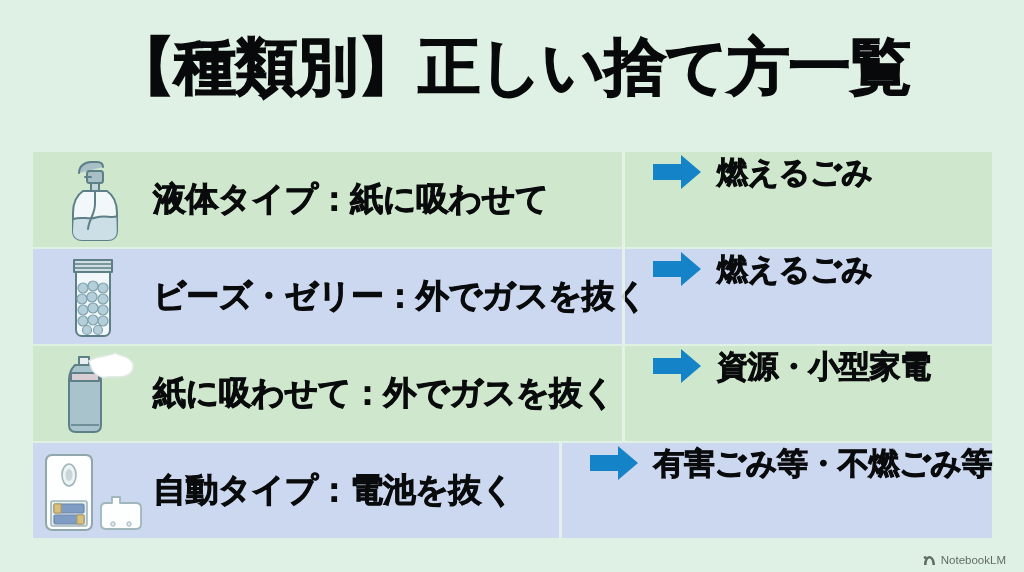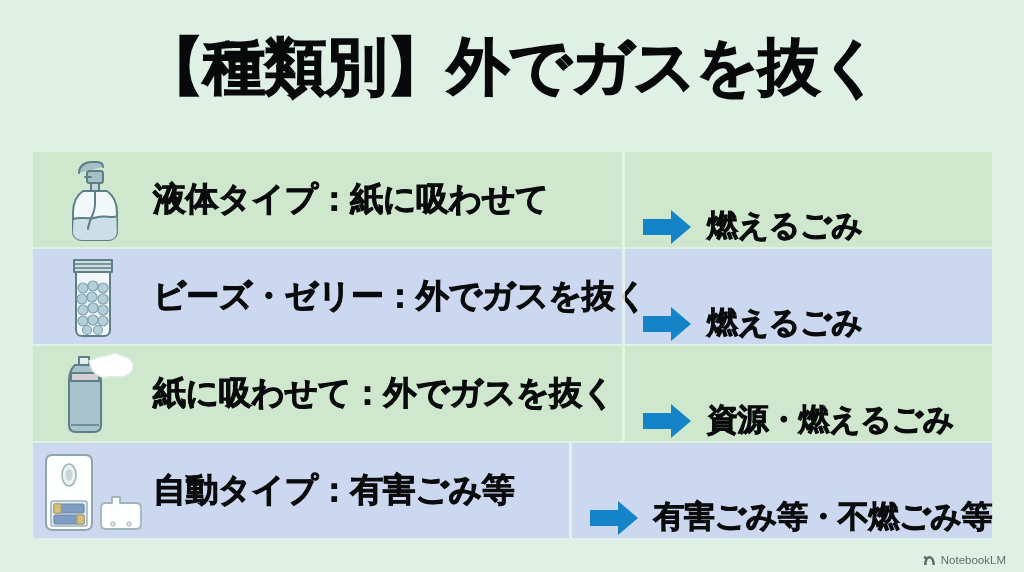--- a/index.html
+++ b/index.html
@@ -89,22 +89,22 @@
     background: #e9f4ea;
     opacity: .85;
   }
 
   
   .cell-right {
     position: relative;
     flex: 1;
     height: 100%;
     display: flex;
-    align-items: flex-end;
-    padding-left: 16px;
+    align-items: flex-start;
+    padding-left: 26px;
     box-sizing: border-box;
   }
   .arrow-icon {
     width: 52px;
     min-width: 52px;
     height: 40px;
     margin-right: 14px;
     display: flex;
     align-items: center;
   }
@@ -129,21 +129,21 @@
     font-size: 11.5px;
     opacity: .85;
   }
   #watermark svg { display: block; }
 </style>
 </head>
 <body>
 
 <div id="slide">
 
-  <div id="title">【種類別】外でガスを抜く</div>
+  <div id="title">【種類別】正しい捨て方一覧</div>
 
   <div id="table">
 
     <div class="row green">
       <div class="cell-left">
         <div class="icon-wrap">
           <svg width="64" height="86" viewBox="0 0 64 86">
             <g fill="none" stroke="#5d7f87" stroke-width="2" stroke-linejoin="round" stroke-linecap="round">
               <path d="M18 16 C18 9 24 5 30 5 L36 5 C40 5 42 7 42 10" fill="#a8bfc6"></path>
               <rect x="26" y="14" width="16" height="12" rx="2.5" fill="#a8bfc6"></rect>
@@ -224,21 +224,21 @@
         </div>
         <div class="left-label">紙に吸わせて：外でガスを抜く</div>
       </div>
       <div class="divider"></div>
       <div class="cell-right">
         <div class="arrow-icon">
           <svg width="52" height="38" viewBox="0 0 52 38">
             <path d="M2 11 L30 11 L30 2 L50 19 L30 36 L30 27 L2 27 Z" fill="#1583c8"></path>
           </svg>
         </div>
-        <div class="right-label">資源・燃えるごみ</div>
+        <div class="right-label">資源・小型家電</div>
       </div>
     </div>
 
     <div class="row blue">
       <div class="cell-left">
         <div class="icon-wrap">
           <svg width="118" height="88" viewBox="0 0 118 88">
             <g fill="none" stroke="#8fa7ad" stroke-width="2" stroke-linejoin="round">
               <path d="M18 8 L52 8 C56 8 58 11 58 15 L58 76 C58 81 55 83 51 83 L19 83 C15 83 12 81 12 76 L12 15 C12 11 14 8 18 8 Z" fill="#fdfefe"></path>
               <ellipse cx="35" cy="28" rx="7" ry="11" fill="#edf3f4" stroke="#9fb6bb" stroke-width="1.6"></ellipse>
@@ -247,21 +247,21 @@
               <rect x="20" y="57" width="30" height="9" rx="1.5" fill="#7e9cc4" stroke="#6c86a8" stroke-width="1.2"></rect>
               <rect x="20" y="68" width="30" height="9" rx="1.5" fill="#7e9cc4" stroke="#6c86a8" stroke-width="1.2"></rect>
               <rect x="20" y="57" width="7" height="9" fill="#d7c07f" stroke="#b09a58" stroke-width="1"></rect>
               <rect x="43" y="68" width="7" height="9" fill="#d7c07f" stroke="#b09a58" stroke-width="1"></rect>
               <path d="M72 56 L78 56 L78 50 L86 50 L86 56 L102 56 C105 56 107 58 107 61 L107 77 C107 80 105 82 102 82 L72 82 C69 82 67 80 67 77 L67 61 C67 58 69 56 72 56 Z" fill="#fdfefe" stroke="#9fb6bb" stroke-width="1.8"></path>
               <circle cx="79" cy="77" r="2.2" fill="#dfe8ea" stroke="#9fb6bb" stroke-width="1"></circle>
               <circle cx="95" cy="77" r="2.2" fill="#dfe8ea" stroke="#9fb6bb" stroke-width="1"></circle>
             </g>
           </svg>
         </div>
-        <div class="left-label">自動タイプ：有害ごみ等</div>
+        <div class="left-label">自動タイプ：電池を抜く</div>
       </div>
       <div class="divider"></div>
       <div class="cell-right">
         <div class="arrow-icon">
           <svg width="52" height="38" viewBox="0 0 52 38">
             <path d="M2 11 L30 11 L30 2 L50 19 L30 36 L30 27 L2 27 Z" fill="#1583c8"></path>
           </svg>
         </div>
         <div class="right-label">有害ごみ等・不燃ごみ等</div>
       </div>

